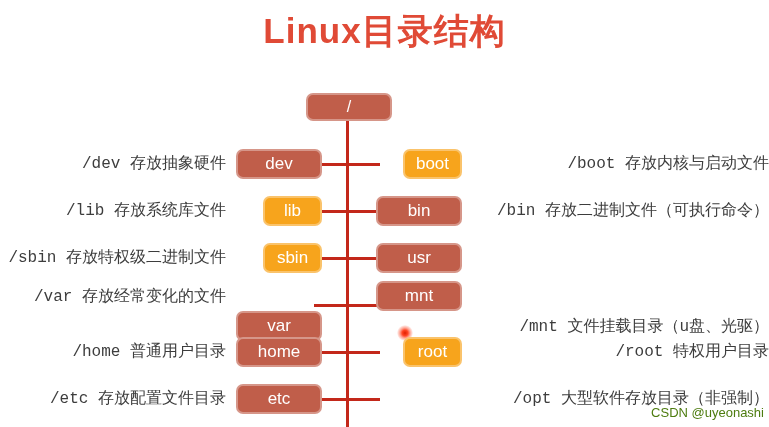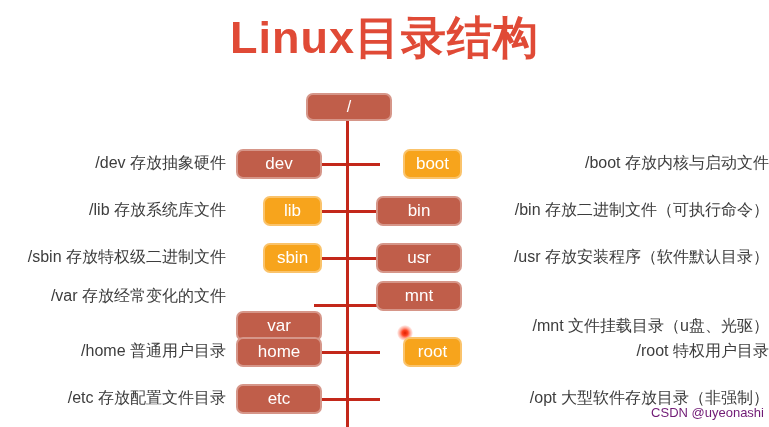--- a/index.html
+++ b/index.html
@@ -9,21 +9,21 @@
     height: 427px;
     background: #ffffff;
     overflow: hidden;
     font-family: "Liberation Sans", "DejaVu Sans", sans-serif;
   }
   .title {
     position: absolute;
     top: 8px; left: 0; right: 0;
     margin: 0;
     text-align: center;
-    font-size: 45px;
+    font-size: 35px;
     font-weight: bold;
     color: #e04a36;
     letter-spacing: 1px;
   }
   .trunk {
     position: absolute;
     left: 346px;
     top: 120px;
     width: 3px;
     height: 307px;
@@ -69,40 +69,41 @@
     left: 314px;
     top: calc(50% - 1px);
     width: 66px;
     height: 3px;
     background: #c3281a;
   }
   .desc {
     font-size: 16px;
     color: #3d3d3d;
     white-space: nowrap;
+    font-family: Liberation Mono, monospace;
   }
   .desc.left  { grid-column: 1; text-align: right; padding-right: 2px; }
   .box-left   { grid-column: 3; position: relative; z-index: 1; }
   .box-right  { grid-column: 5; position: relative; z-index: 1; }
   .desc.right { grid-column: 7; text-align: right; padding-left: 0; }
   .laser-dot {
     position: absolute;
     left: 397px;
     top: 325px;
     width: 16px;
     height: 16px;
     border-radius: 50%;
     background: radial-gradient(circle, #e02000 0%, #ff4422 25%, rgba(255,90,60,0.55) 45%, rgba(255,120,90,0) 72%);
   }
   .watermark {
     position: absolute;
     right: 5px;
     bottom: 7px;
     font-size: 13px;
-    color: #701a75;
+    color: #4d7c0f;
   }
 </style>
 </head>
 <body>
 
 <div class="canvas">
 
   <h1 class="title">Linux目录结构</h1>
 
   <div class="trunk"></div>
@@ -125,21 +126,20 @@
       <div class="dir-box box-left" data-color="orange">lib</div>
       <div class="dir-box box-right" data-color="terracotta">bin</div>
       <div class="desc right">/bin 存放二进制文件（可执行命令）</div>
     </div>
 
     <div class="row">
       <div class="connector"></div>
       <div class="desc left">/sbin 存放特权级二进制文件</div>
       <div class="dir-box box-left" data-color="orange">sbin</div>
       <div class="dir-box box-right" data-color="terracotta">usr</div>
-      <div class="desc right">/usr 存放安装程序（软件默认目录）</div>
     </div>
 
     <div class="row">
       <div class="connector"></div>
       <div class="desc left">/var 存放经常变化的文件</div>
       <div class="dir-box box-right" data-color="terracotta">mnt</div>
       <div class="dir-box box-left" data-color="terracotta">var</div>
       <div class="desc right">/mnt 文件挂载目录（u盘、光驱）</div>
     </div>
 

